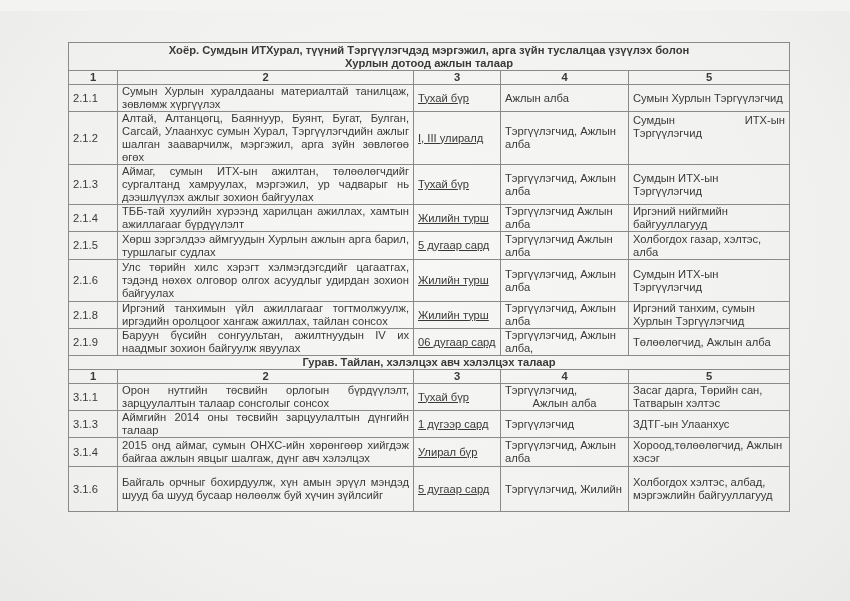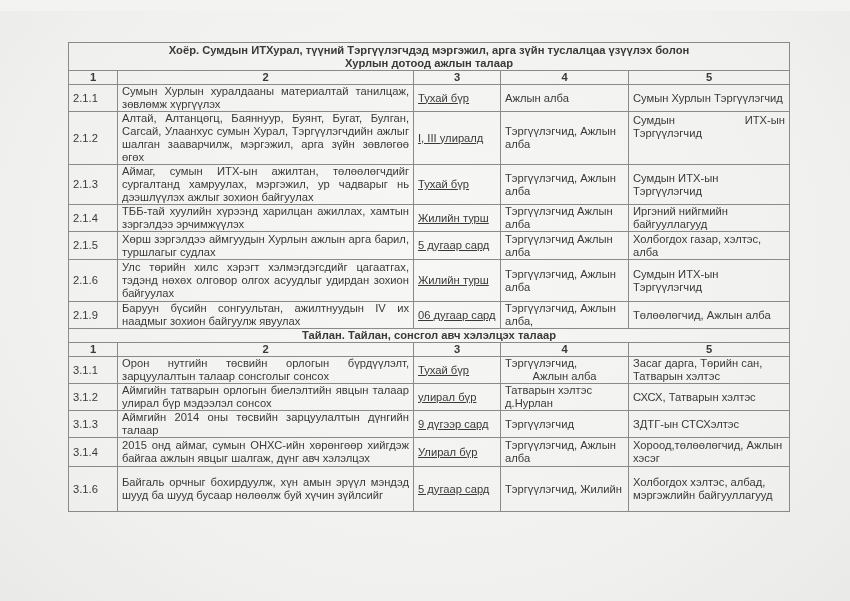--- a/index.html
+++ b/index.html
@@ -80,81 +80,81 @@
     </tr>
     <tr style="height:39px">
       <td class="num">2.1.3</td>
       <td class="just">Аймаг, сумын ИТХ-ын ажилтан, төлөөлөгчдийг сургалтанд хамруулах, мэргэжил, ур чадварыг нь дээшлүүлэх ажлыг зохион байгуулах</td>
       <td class="c3">Тухай бүр</td>
       <td>Тэргүүлэгчид, Ажлын алба</td>
       <td>Сумдын ИТХ-ын Тэргүүлэгчид</td>
     </tr>
     <tr style="height:25px">
       <td class="num">2.1.4</td>
-      <td class="just">ТББ-тай хуулийн хүрээнд харилцан ажиллах, хамтын зэргэлдээ эрчимжүүлэх</td>
+      <td class="just">ТББ-тай хуулийн хүрээнд харилцан ажиллах, хамтын ажиллагааг бүрдүүлэлт</td>
       <td class="c3">Жилийн турш</td>
       <td>Тэргүүлэгчид Ажлын алба</td>
       <td>Иргэний нийгмийн байгууллагууд</td>
     </tr>
     <tr style="height:28px">
       <td class="num">2.1.5</td>
       <td class="just">Хөрш зэргэлдээ аймгуудын Хурлын ажлын арга барил, туршлагыг судлах</td>
       <td class="c3">5 дугаар сард</td>
       <td>Тэргүүлэгчид Ажлын алба</td>
       <td>Холбогдох газар, хэлтэс, алба</td>
     </tr>
     <tr style="height:42px">
       <td class="num">2.1.6</td>
       <td class="just">Улс төрийн хилс хэрэгт хэлмэгдэгсдийг цагаатгах, тэдэнд нөхөх олговор олгох асуудлыг удирдан зохион байгуулах</td>
       <td class="c3">Жилийн турш</td>
       <td>Тэргүүлэгчид, Ажлын алба</td>
       <td>Сумдын ИТХ-ын Тэргүүлэгчид</td>
     </tr>
+    <tr style="height:26px">
+      <td class="num">2.1.8</td>
+      <td class="just">Иргэний танхимын үйл ажиллагааг тогтмолжуулж, иргэдийн оролцоог хангаж ажиллах, тайлан сонсох</td>
+      <td class="c3">Жилийн турш</td>
+      <td>Тэргүүлэгчид, Ажлын алба</td>
+      <td>Иргэний танхим, сумын Хурлын Тэргүүлэгчид</td>
+    </tr>
     <tr style="height:17px">
       <td class="num">2.1.9</td>
       <td class="just">Баруун бүсийн сонгуультан, ажилтнуудын IV их наадмыг зохион байгуулж явуулах</td>
       <td class="c3">06 дугаар сард</td>
       <td>Тэргүүлэгчид, Ажлын алба,</td>
       <td>Төлөөлөгчид, Ажлын алба</td>
     </tr>
 
     <tr style="height:13px">
-      <td class="title" colspan="5">Тайлан. Тайлан, сонсгол авч хэлэлцэх талаар</td>
+      <td class="title" colspan="5">Гурав. Тайлан, хэлэлцэх авч хэлэлцэх талаар</td>
     </tr>
     <tr style="height:14px">
       <td class="hdr">1</td>
       <td class="hdr">2</td>
       <td class="hdr">3</td>
       <td class="hdr">4</td>
       <td class="hdr">5</td>
     </tr>
 
     <tr style="height:27px">
       <td class="num">3.1.1</td>
       <td class="just">Орон нутгийн төсвийн орлогын бүрдүүлэлт, зарцуулалтын талаар сонсголыг сонсох</td>
       <td class="c3">Тухай бүр</td>
       <td>
         <div>Тэргүүлэгчид,</div>
         <div class="center">Ажлын алба</div>
       </td>
       <td>Засаг дарга, Төрийн сан, Татварын хэлтэс</td>
     </tr>
     <tr style="height:26px">
-      <td class="num">3.1.2</td>
-      <td class="just">Аймгийн татварын орлогын биелэлтийн явцын талаар улирал бүр мэдээлэл сонсох</td>
-      <td class="c3">улирал бүр</td>
-      <td>Татварын хэлтэс д.Нурлан</td>
-      <td>СХСХ, Татварын хэлтэс</td>
-    </tr>
-    <tr style="height:26px">
       <td class="num">3.1.3</td>
       <td class="just">Аймгийн 2014 оны төсвийн зарцуулалтын дүнгийн талаар</td>
-      <td class="c3">9 дүгээр сард</td>
+      <td class="c3">1 дүгээр сард</td>
       <td>Тэргүүлэгчид</td>
-      <td>ЗДТГ-ын СТСХэлтэс</td>
+      <td>ЗДТГ-ын Улаанхус</td>
     </tr>
     <tr style="height:29px">
       <td class="num">3.1.4</td>
       <td class="just">2015 онд аймаг, сумын ОНХС-ийн хөрөнгөөр хийгдэж байгаа ажлын явцыг шалгаж, дүнг авч хэлэлцэх</td>
       <td class="c3">Улирал бүр</td>
       <td>Тэргүүлэгчид, Ажлын алба</td>
       <td>Хороод,төлөөлөгчид, Ажлын хэсэг</td>
     </tr>
     <tr style="height:45px">
       <td class="num">3.1.6</td>

